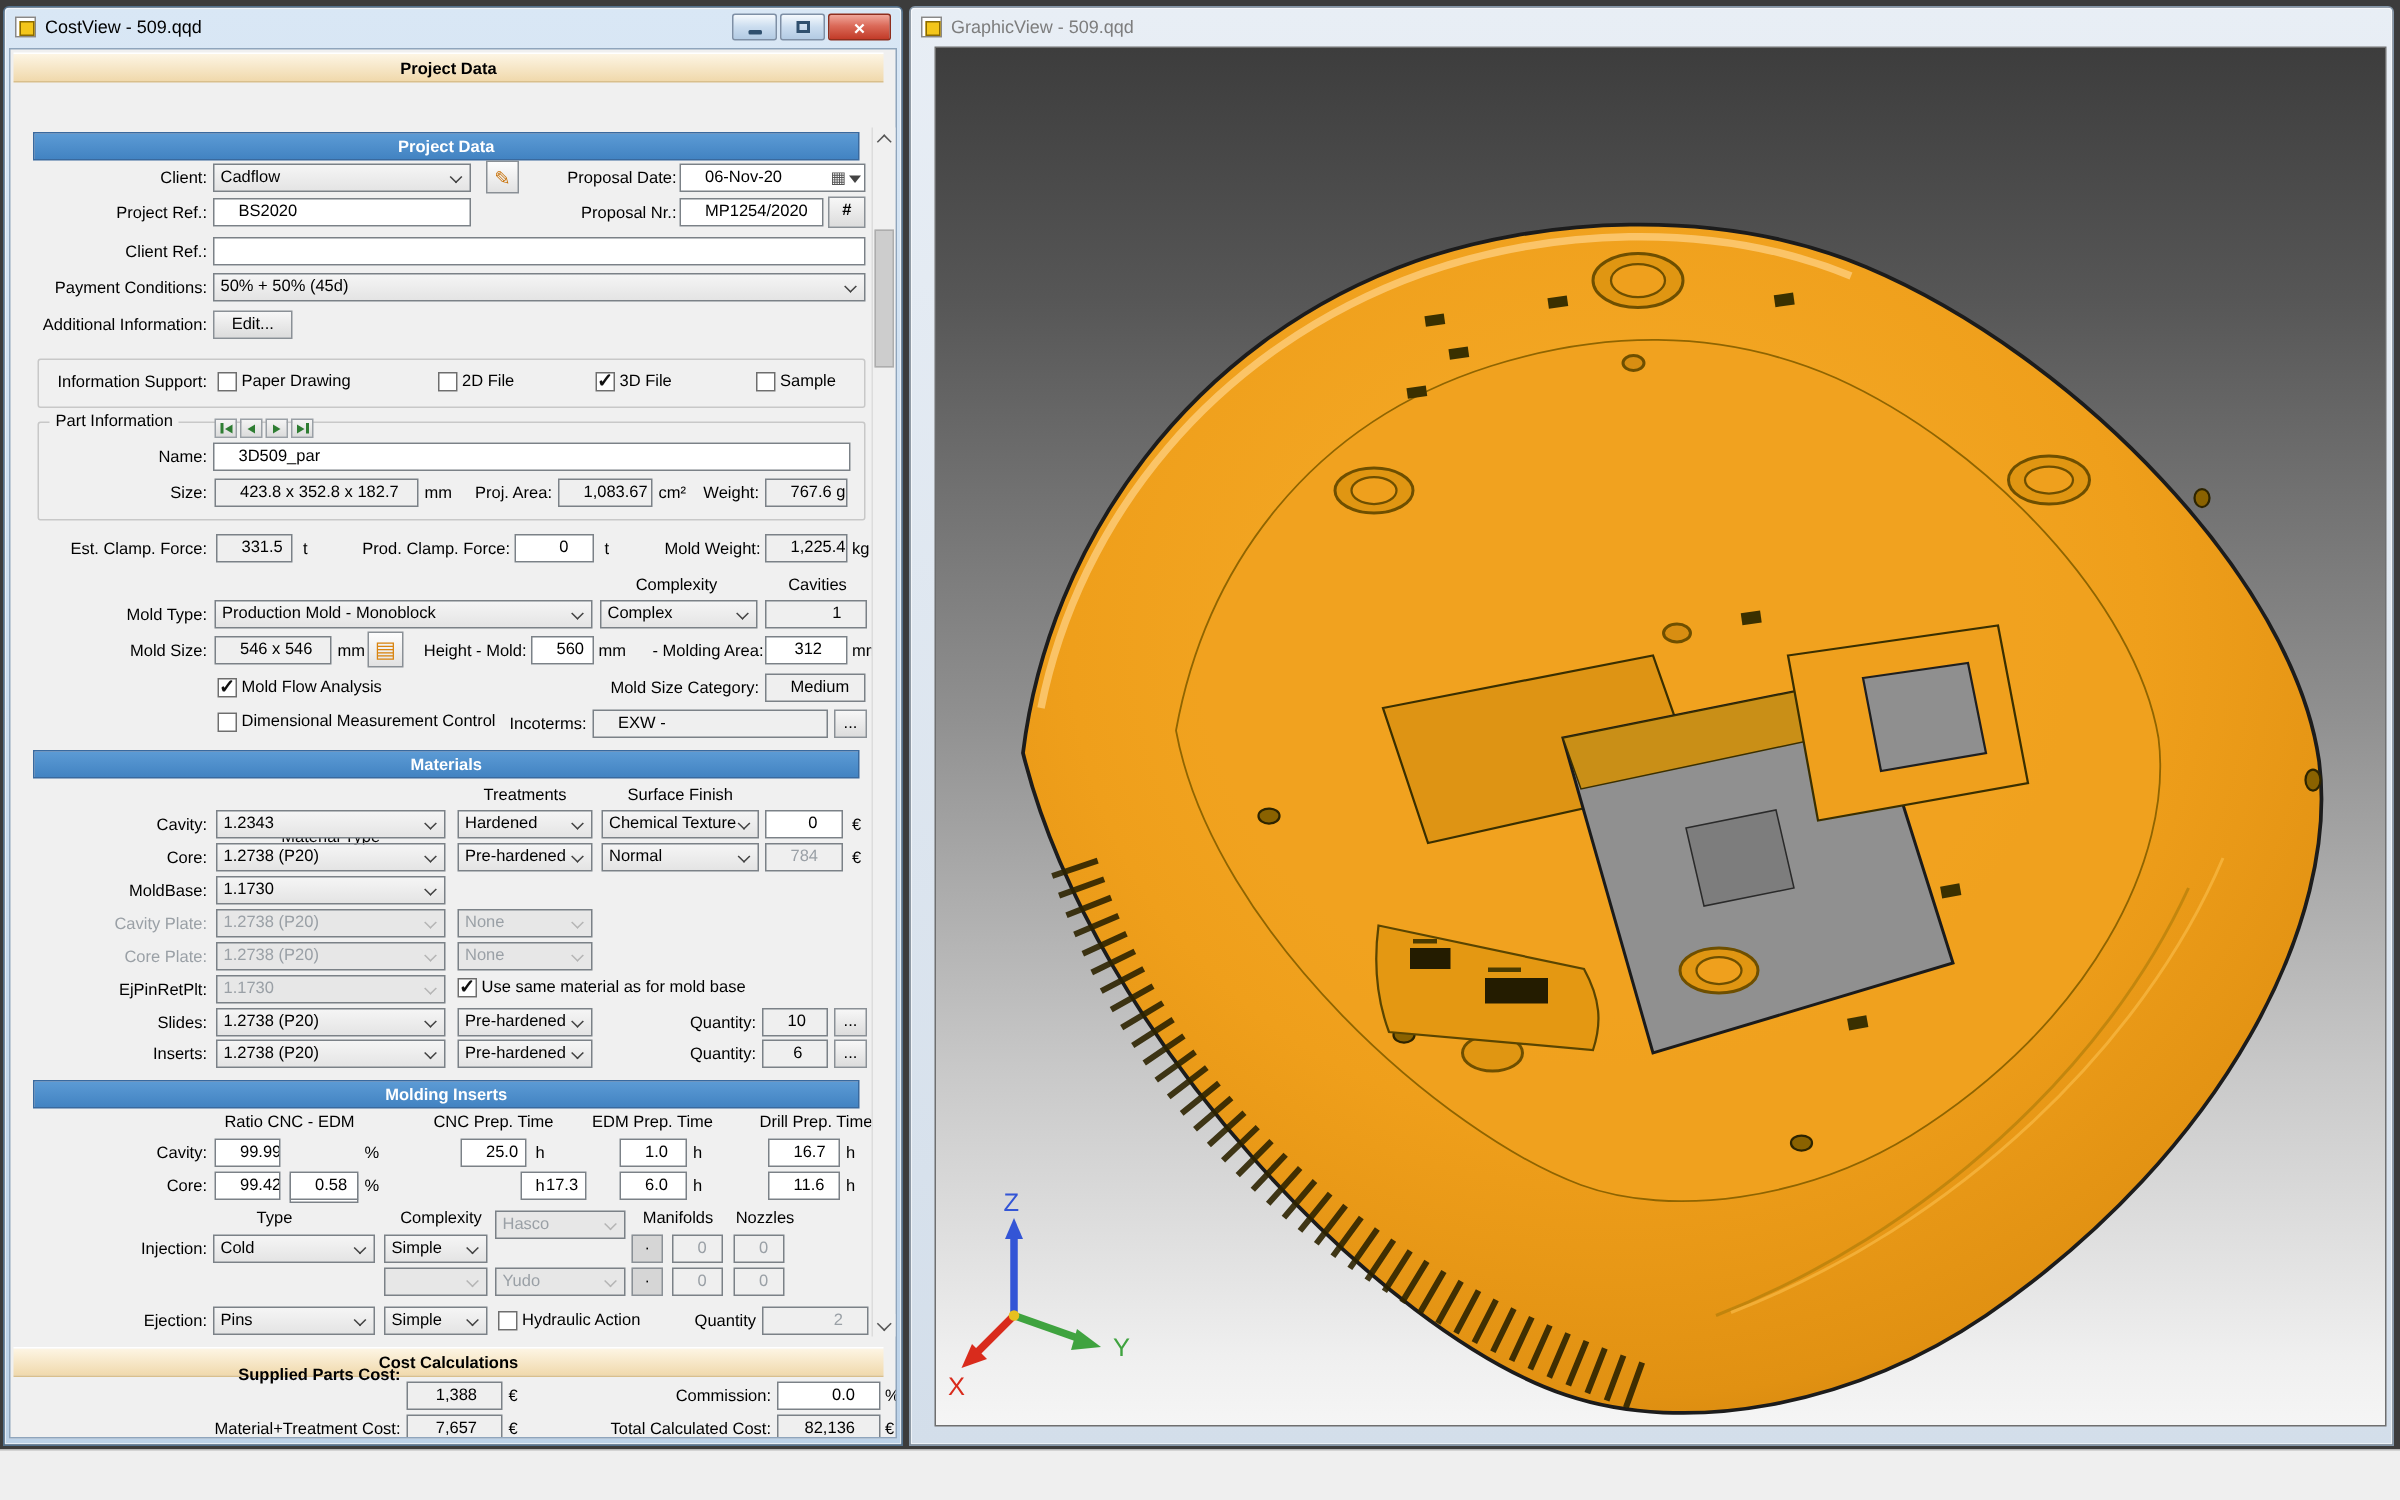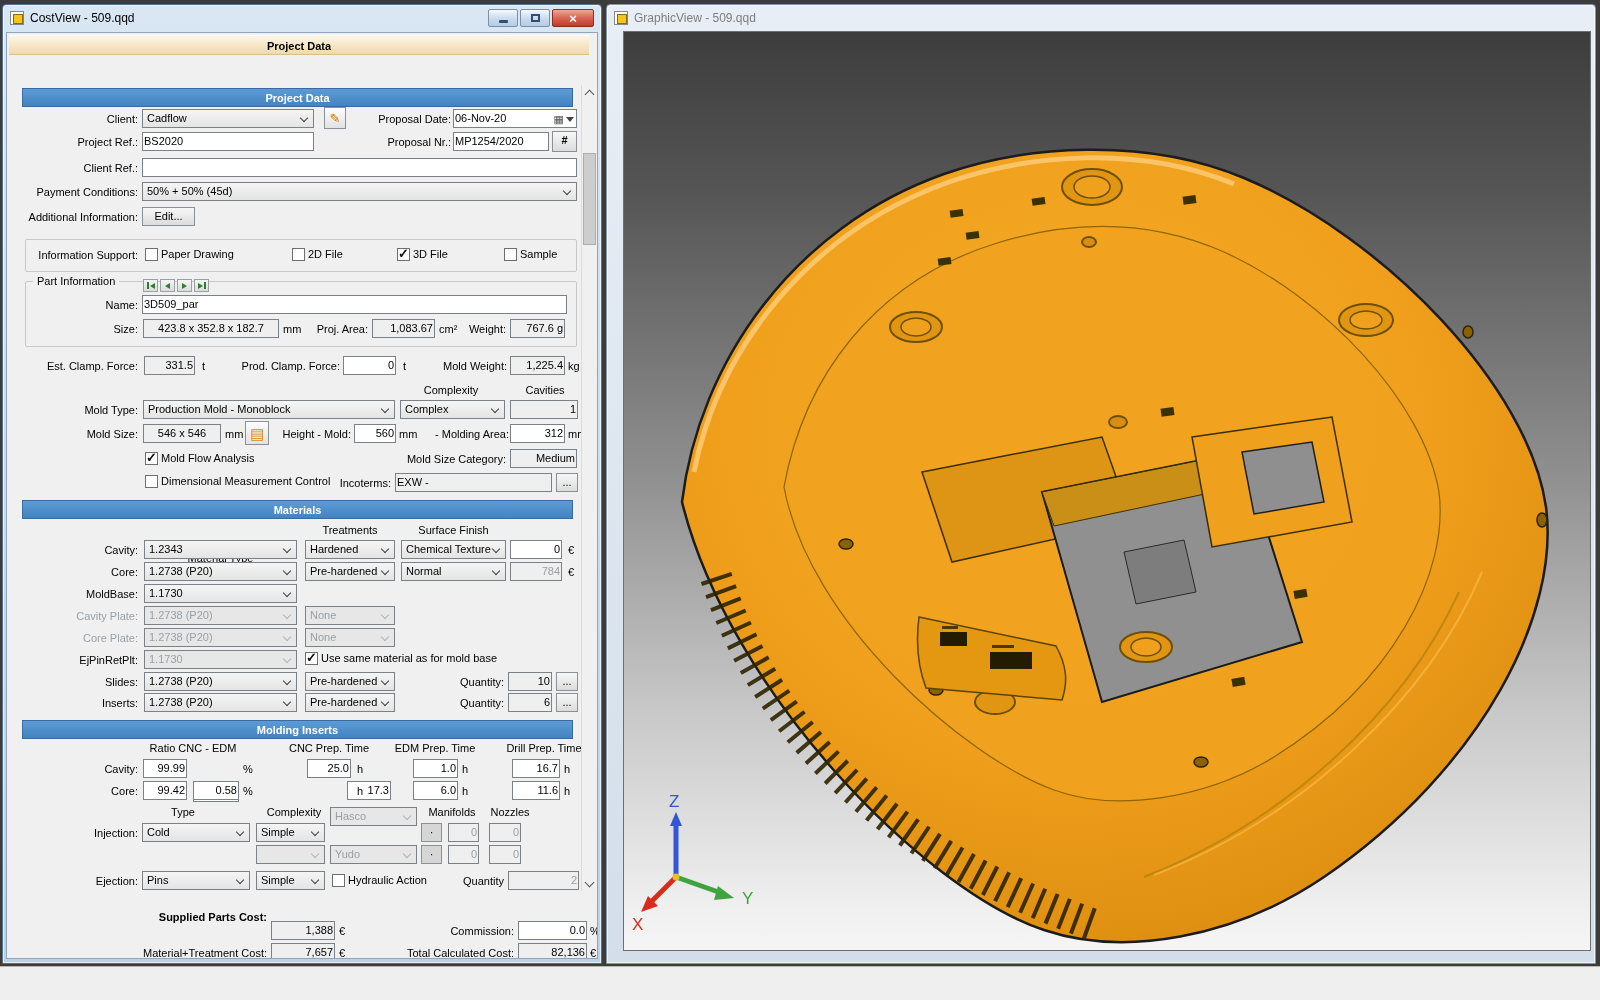--- a/index.html
+++ b/index.html
@@ -17,21 +17,21 @@
   .winbtn { width:30px; height:18px; border:1px solid #7E8FA5; border-radius:2px; background:linear-gradient(#F5F9FD,#CBDDEF 50%,#B3CBE3); display:flex; align-items:center; justify-content:center; }
   .winbtn .min-glyph { width:9px; height:3px; background:#30506E; border-radius:1px; margin-top:7px; }
   .winbtn .max-glyph { width:9px; height:8px; border:2px solid #30506E; }
   .winbtn.close { width:42px; background:linear-gradient(#F0A79B,#DB6A59 45%,#C23B28); border-color:#8E2E1E; color:#fff; font-weight:bold; font-size:13px; }
 
   .win-body { position:absolute; left:3px; right:3px; top:27px; bottom:4px; background:#F0F0F0; border:1px solid #8FA5BC; overflow:hidden; }
   .lbl { position:absolute; text-align:right; height:16px; line-height:16px; white-space:nowrap; }
   .lbl.dis { color:#9aa0a6; }
   .unit { position:absolute; height:16px; line-height:16px; white-space:nowrap; }
   .colh { position:absolute; text-align:center; height:14px; line-height:14px; white-space:nowrap; }
-  .fld { position:absolute; height:19px; line-height:17px; border:1px solid #7b8187; background:#EFEFEF; text-align:right; padding:0 1px; white-space:nowrap; overflow:hidden; }
+  .fld { position:absolute; height:19px; line-height:17px; border:1px solid #7b8187; background:#EFEFEF; text-align:right; padding:0 16px; white-space:nowrap; overflow:hidden; }
   .fld.white { background:#fff; }
   .fld.center { text-align:center; }
   .fld.left { text-align:left; }
   .fld.dis { color:#9aa0a6; }
   .dd { position:absolute; height:19px; line-height:17px; border:1px solid #7b8187; background:linear-gradient(#F5F5F5,#E4E4E4); padding:0 18px 0 4px; white-space:nowrap; overflow:hidden; }
   .dd::after { content:""; position:absolute; right:6px; top:5px; width:5px; height:5px; border-right:1.5px solid #404040; border-bottom:1.5px solid #404040; transform:rotate(45deg); }
   .dd.dis { background:#E7E7E7; color:#9aa0a6; }
   .dd.dis::after { border-color:#b4b4b4; }
   .chk { position:absolute; width:13px; height:13px; border:1px solid #6e6e6e; background:#fff; }
   .chk.on::after { content:"✓"; position:absolute; left:0; top:-3px; font-size:13px; font-weight:bold; color:#111; }
@@ -303,20 +303,21 @@
     <div class="vscroll">
       <div class="scrbtn" style="top:0;">
           <span class="caret-up"></span>
         </div>
       <div class="scrthumb"></div>
       <div class="scrbtn" style="bottom:0; top:auto;">
           <span class="caret-dn"></span>
         </div>
     </div>
 
+    <div class="hdr-tan" style="left:2px; top:865px; width:580px;">Cost Calculations</div>
     <div class="lbl" style="left:120px; top:876px; width:140px;font-weight:bold;">Supplied Parts Cost:</div>
     <div class="fld" style="left:264px; top:888px; width:64px;"><span>1,388</span></div>
     <span class="unit" style="left:332px; top:890px;">€</span>
     <div class="lbl" style="left:406px; top:890px; width:101px;">Commission:</div>
     <div class="fld white" style="left:511px; top:888px; width:69px;"><span>0.0</span></div>
     <span class="unit" style="left:583px; top:890px;">%</span>
 
     <div class="lbl" style="left:98px; top:912px; width:162px;">Material+Treatment Cost:</div>
     <div class="fld" style="left:264px; top:910px; width:64px;"><span>7,657</span></div>
     <span class="unit" style="left:332px; top:912px;">€</span>

